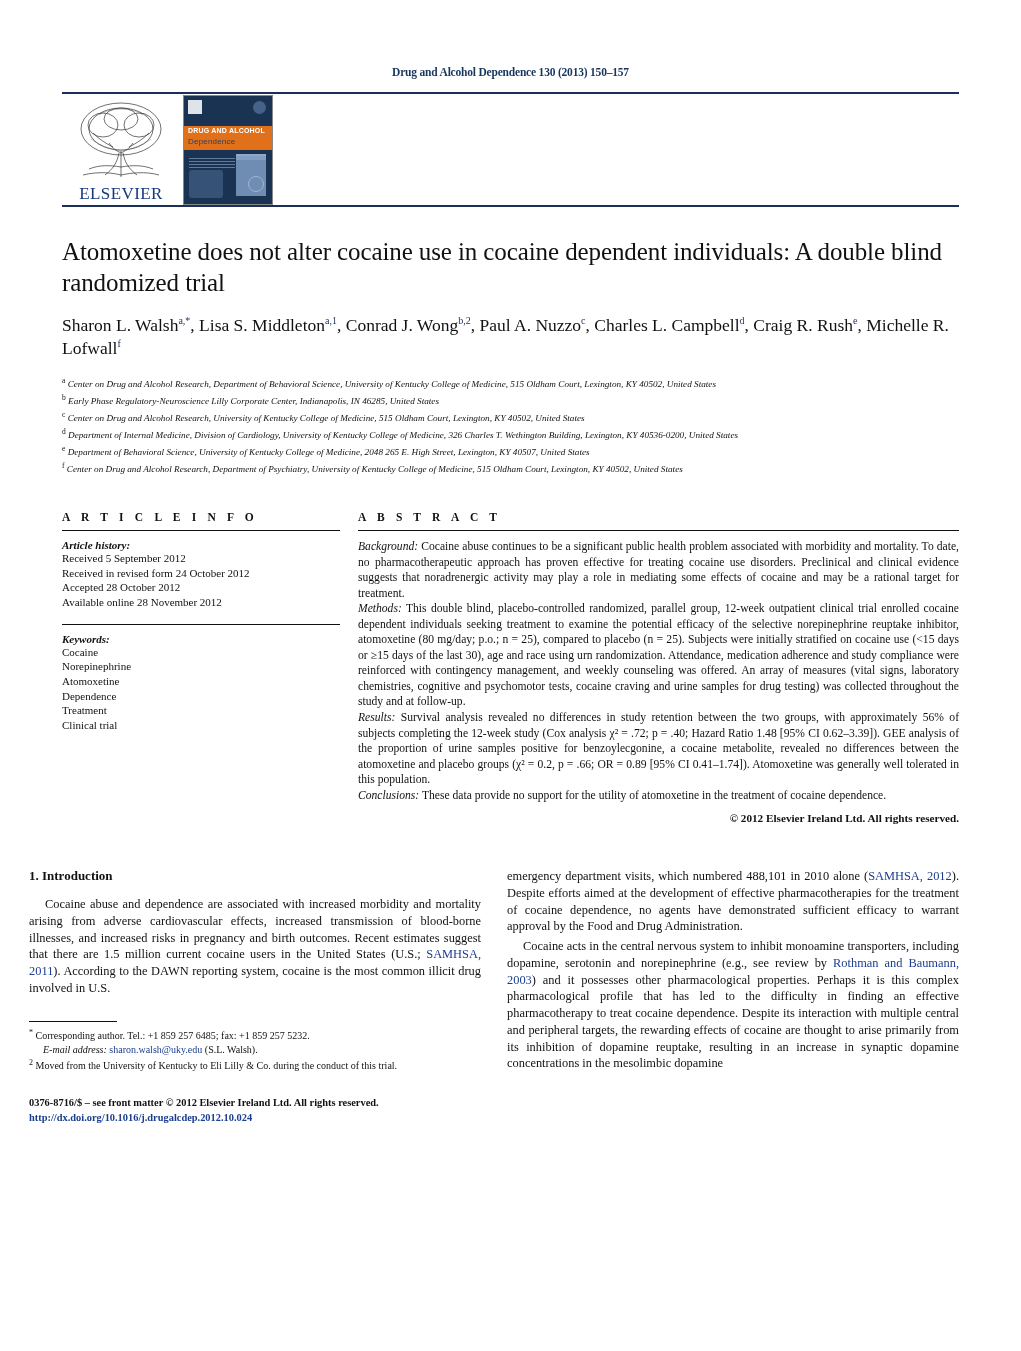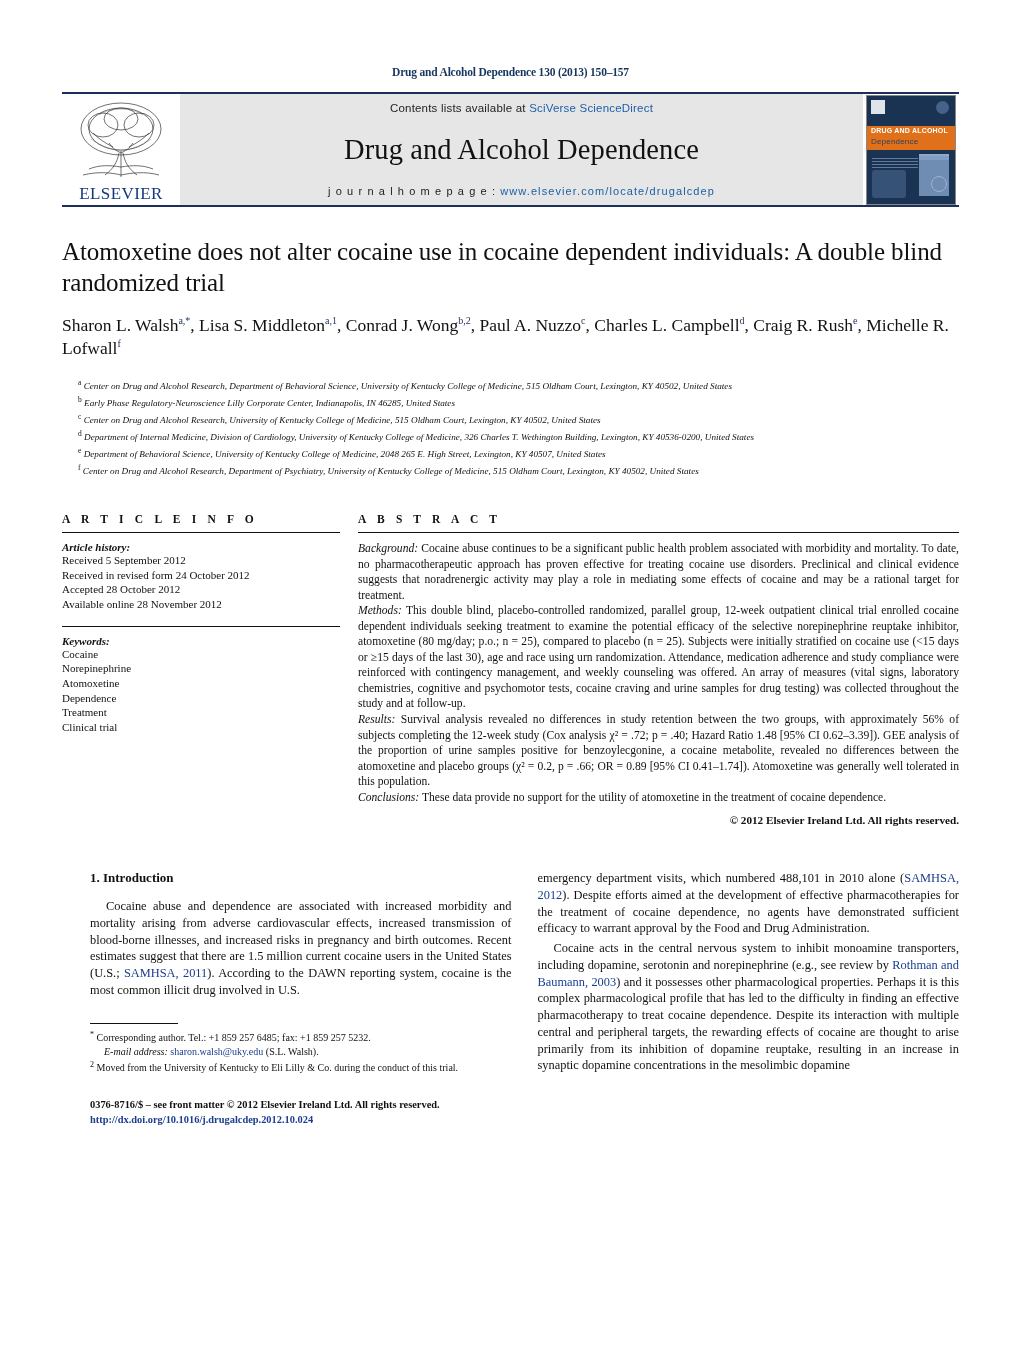--- a/index.html
+++ b/index.html
@@ -101,21 +101,21 @@
   h1.paper-title{
     font-family:"Liberation Serif", serif;
     font-weight:400;font-size:25px;line-height:1.22;
     margin:0 0 16px 0;color:#111;letter-spacing:-0.1px;
   }
   .authors{
     font-family:"Liberation Serif", serif;
     font-size:17.5px;line-height:1.34;color:#111;margin:0 0 14px 0;
   }
   .authors sup{font-size:10px;color:#1a2f5a;vertical-align:super;}
-  .affiliations{margin:16px;}
+  .affiliations{margin:0;}
   .aff{
     font-family:"Liberation Serif", serif;
     font-style:italic;font-size:9.2px;line-height:1.52;color:#111;
   }
   .aff sup{font-style:normal;font-size:7.5px;vertical-align:super;}
 
   
   .infoabs{
     margin:34px 62px 8px 62px;
     display:flex;
@@ -136,21 +136,21 @@
   .abs-p{
     font-size:11.6px;line-height:1.34;text-align:justify;margin:0;color:#111;
   }
   .abs-p i{font-style:italic;}
   .copyright{
     text-align:right;font-weight:bold;font-size:11.2px;margin-top:9px;color:#111;
   }
 
   
   .bodycols{
-    margin:44px 62px 0 90px;
+    margin:44px 62px 0 29px;
     display:flex;gap:26px;
   }
   .bcol{flex:1 1 0;min-width:0;}
   h2.sec-title{
     font-family:"Liberation Serif", serif;
     font-weight:bold;font-size:13px;margin:0 0 12px 0;color:#111;
   }
   .body-p{
     font-size:12.4px;line-height:1.35;text-align:justify;margin:0 0 3px 0;color:#111;
     text-indent:16px;
@@ -202,29 +202,20 @@
         </g>
         <g stroke="#555" stroke-width="0.5" fill="none" opacity="0.75">
           <path d="M30 16 C36 12 44 10 52 10 C60 10 68 12 74 16"></path>
           <path d="M22 40 C30 46 40 50 52 52"></path>
           <path d="M82 40 C74 46 64 50 52 52"></path>
         </g>
       </svg>
       <div class="elsevier-word">ELSEVIER</div>
     </div>
 
-    <div class="ms-center">
-      <div class="contents-line">
-        <span>Contents lists available at </span><a href="#">SciVerse ScienceDirect</a>
-      </div>
-      <div class="journal-title">Drug and Alcohol Dependence</div>
-      <div class="homepage-line">
-        <span>j o u r n a l   h o m e p a g e :   </span><span class="url">www.elsevier.com/locate/drugalcdep</span>
-      </div>
-    </div>
 
     <div class="ms-cover">
       <div class="cover-thumb">
         <div class="cov-sq"></div>
         <div class="cov-circ"></div>
         <div class="cov-band"></div>
         <div class="cov-t1">DRUG AND ALCOHOL</div>
         <div class="cov-t2">Dependence</div>
         <div class="cov-sm"></div>
         <div class="cov-hand"></div>

